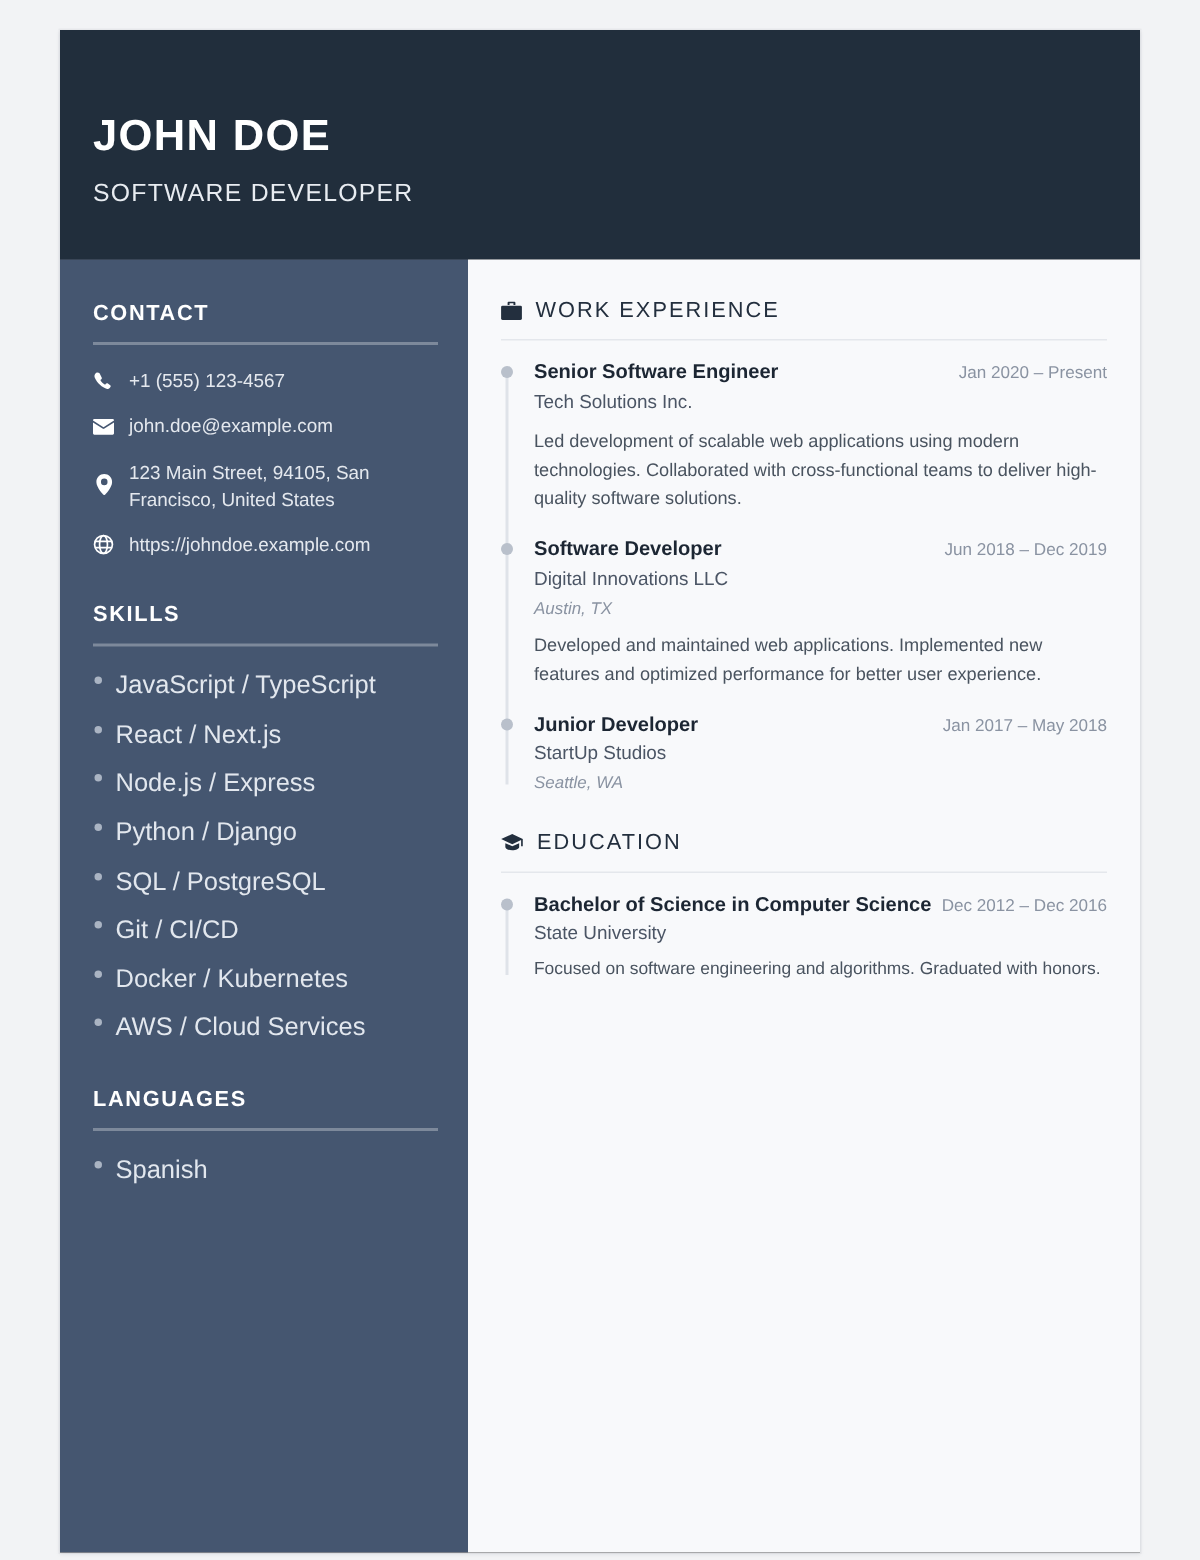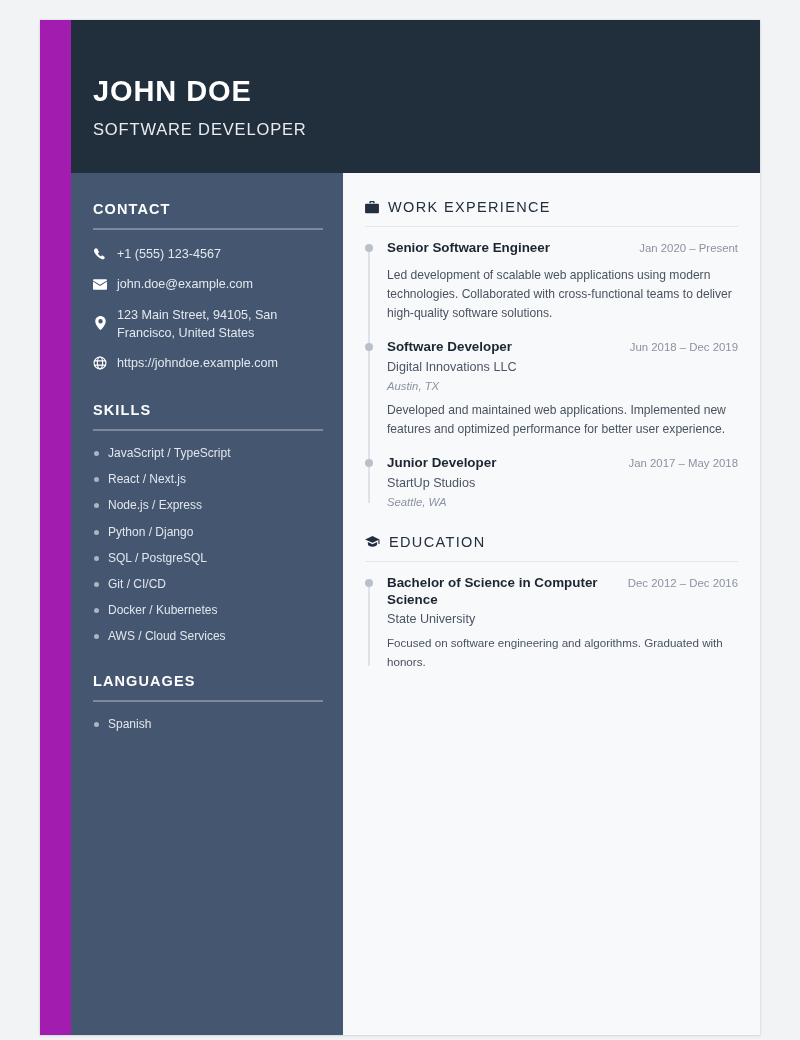--- a/index.html
+++ b/index.html
@@ -11,24 +11,23 @@
     font-family: "Liberation Sans", sans-serif;
     -webkit-font-smoothing: antialiased;
   }
 
   .page {
     position: absolute;
     left: 40px;
     top: 20px;
     width: 720px;
     height: 1015px;
-    background: #a21caf;
+    background: #404040;
     overflow: hidden;
     box-shadow: 0 1px 3px rgba(20,30,45,0.10), 0 0 0 1px rgba(20,30,45,0.04);
-    padding-left: 31px;
   }
 
   
   .header {
     height: 153px;
     background: #212e3c;
     padding: 56px 0 0 22px;
   }
   .header-name {
     color: #ffffff;
@@ -90,21 +89,21 @@
     justify-content: center;
   }
   .contact-row .ico svg { display: block; }
   .contact-row.two-line .ico { margin-top: 10px; }
   .contact-text { flex: 1; }
 
   .side-list { list-style: none; margin-top: 2px; }
   .side-list li {
     position: relative;
     color: #e2e7ee;
-    font-size: 12px;
+    font-size: 17px;
     line-height: 1.3;
     padding-left: 15px;
     margin-bottom: 10.5px;
   }
   .side-list li::before {
     content: "";
     position: absolute;
     left: 1px;
     top: 5px;
     width: 5px;
@@ -298,20 +297,21 @@
           <span class="sec-title">WORK EXPERIENCE</span>
         </div>
         <div class="sec-rule"></div>
 
         <div class="timeline">
           <div class="entry">
             <div class="entry-top">
               <div class="entry-role">Senior Software Engineer</div>
               <div class="entry-date">Jan 2020 – Present</div>
             </div>
+            <div class="entry-org">Tech Solutions Inc.</div>
             <div class="entry-desc">Led development of scalable web applications using modern technologies. Collaborated with cross-functional teams to deliver high-quality software solutions.</div>
           </div>
 
           <div class="entry">
             <div class="entry-top">
               <div class="entry-role">Software Developer</div>
               <div class="entry-date">Jun 2018 – Dec 2019</div>
             </div>
             <div class="entry-org">Digital Innovations LLC</div>
             <div class="entry-loc">Austin, TX</div>

